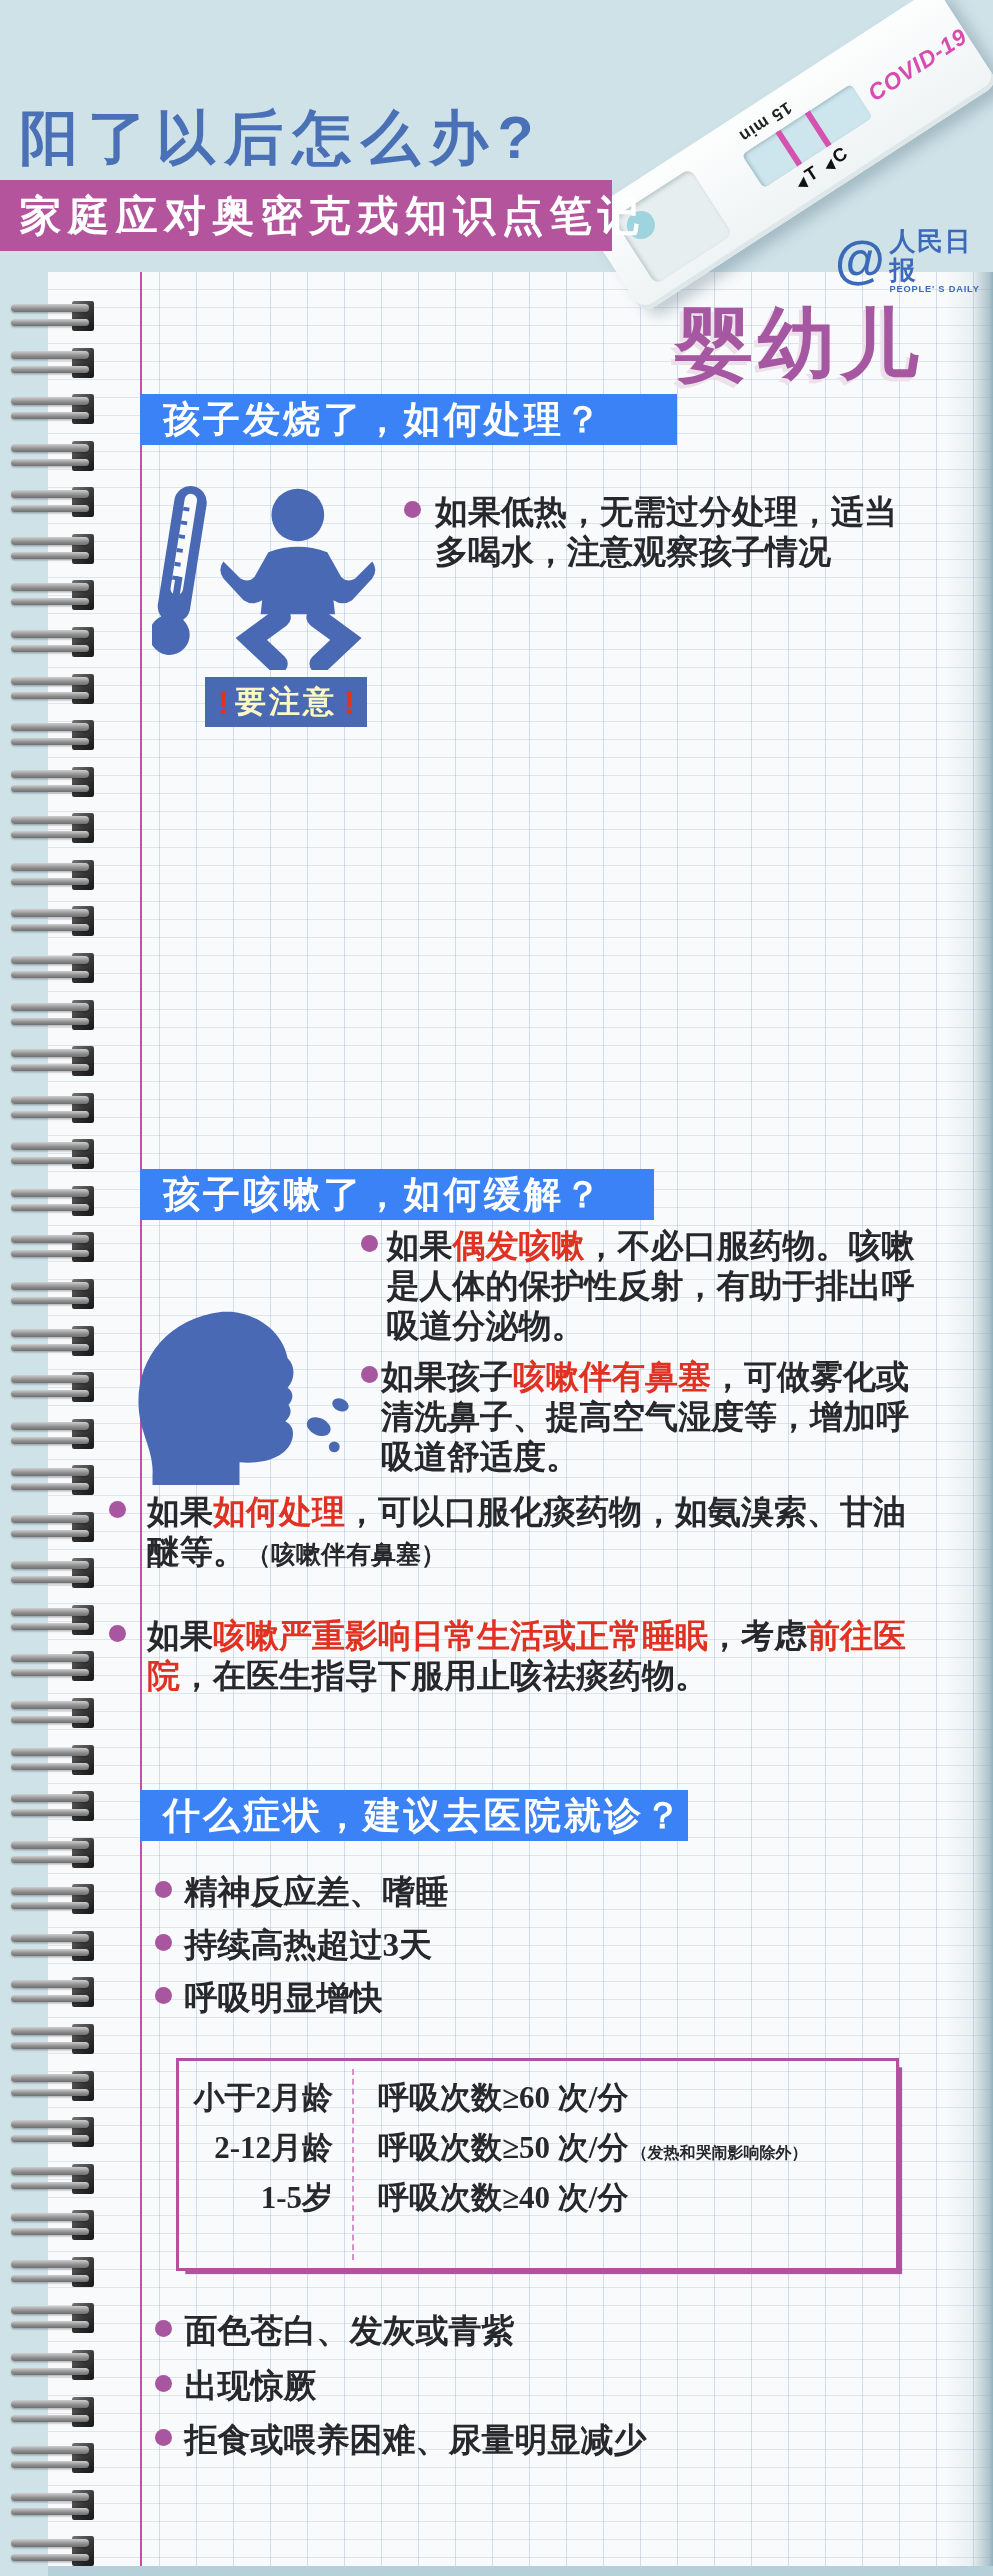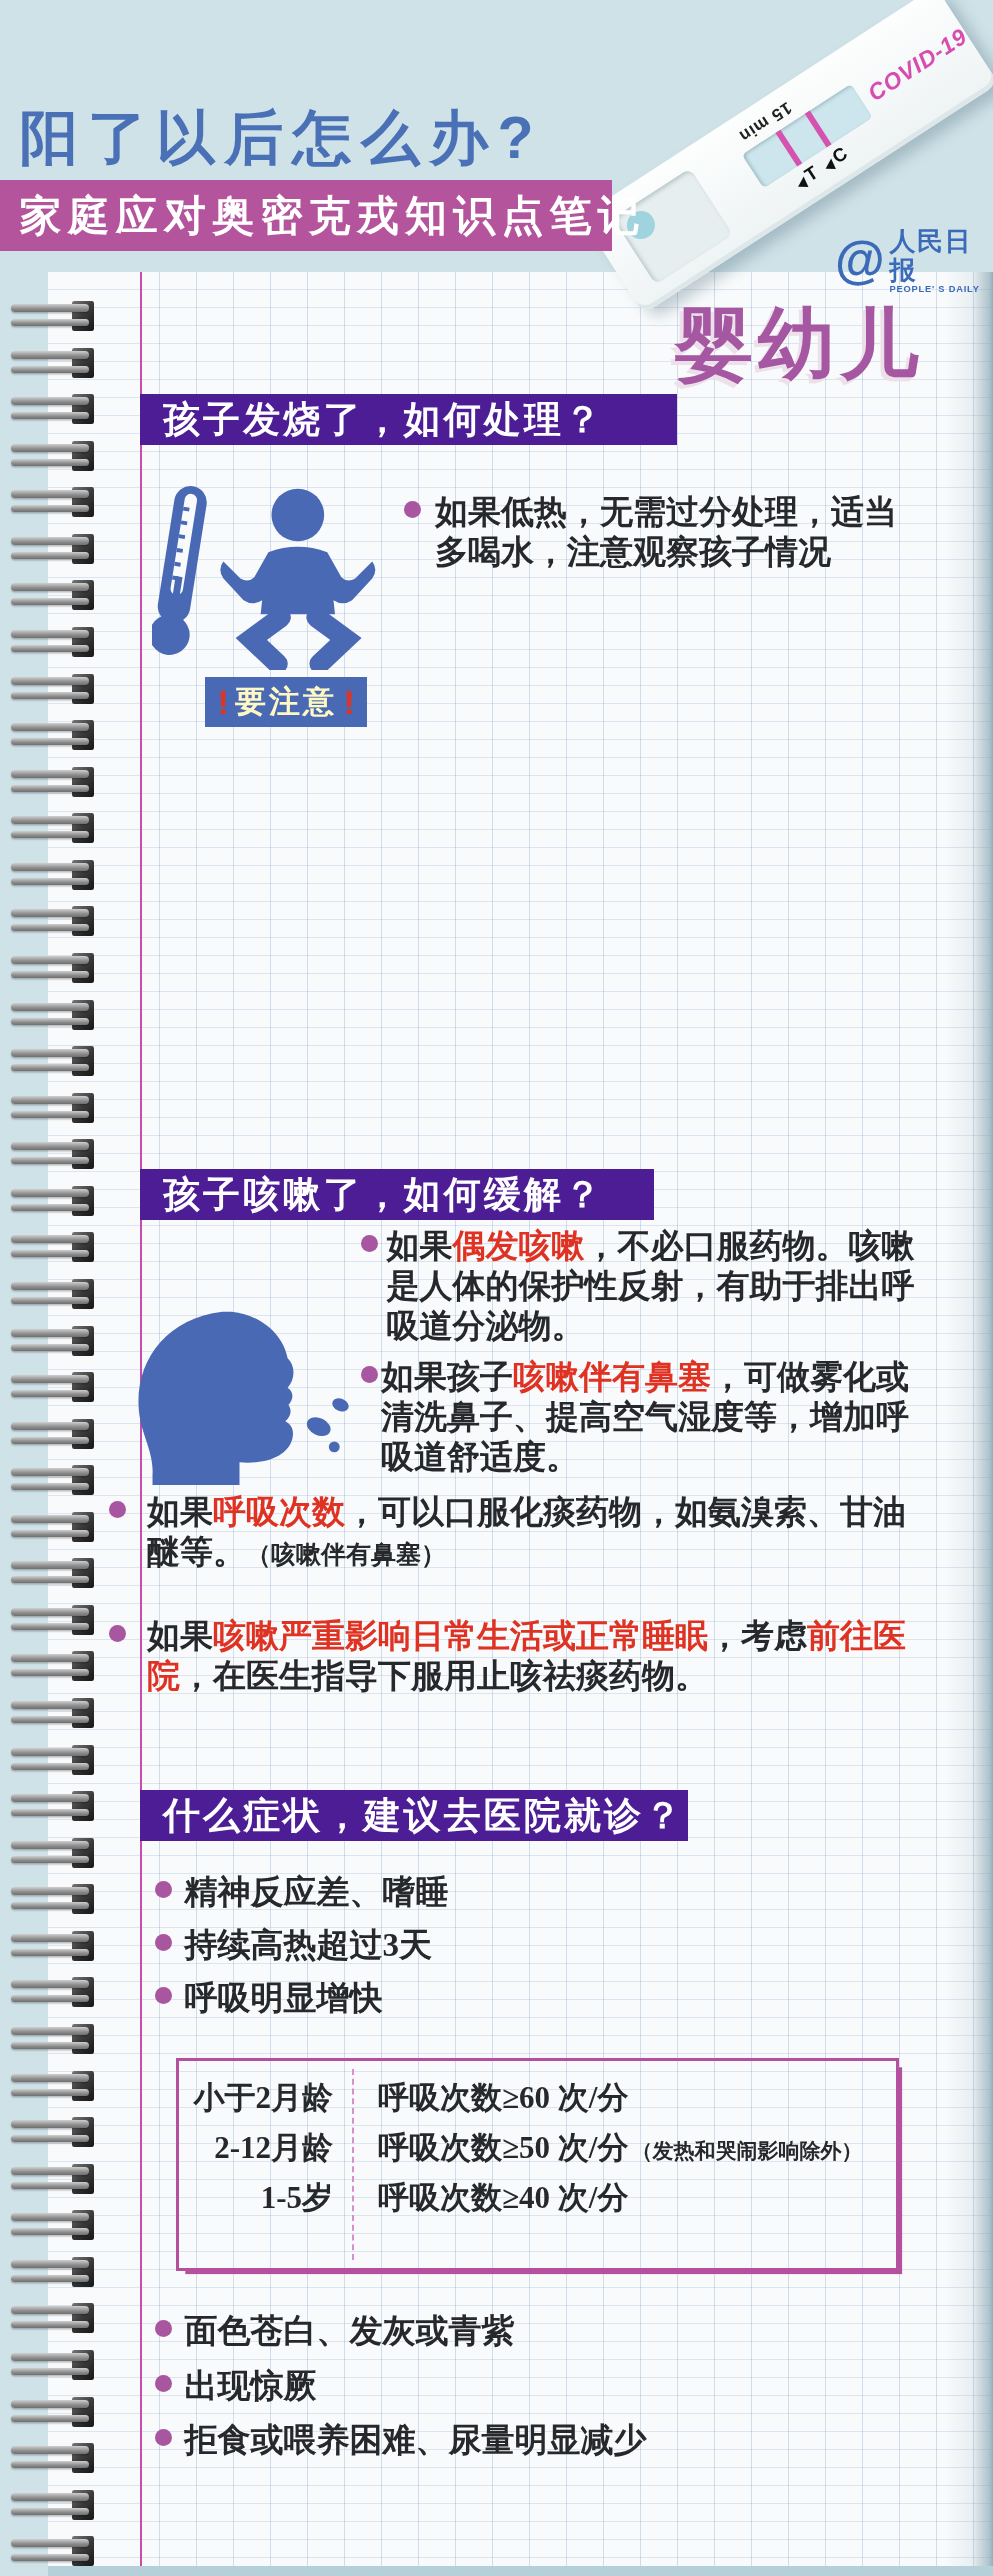--- a/index.html
+++ b/index.html
@@ -59,21 +59,21 @@
   .coil .hole{position:absolute;left:72px;top:-1.6px;width:22px;height:29.5px;border-radius:2.3px;
         background:linear-gradient(135deg,#777 0%,#3c3c3c 45%,#161616 100%);}
   .coil .wire{position:absolute;left:11px;width:78px;height:7.8px;border-radius:4.7px;
         background:linear-gradient(#cfcfcf,#8d8d8d 60%,#6f6f6f);box-shadow:0 1.6px 1.6px rgba(0,0,0,.25);}
   .coil .w1{top:0.8px;} .coil .w2{top:15.5px;}
 
   
   .page-title{position:absolute;left:667px;top:293px;width:256px;text-align:right;z-index:10;
         font-size:78px;font-weight:900;color:#a557a1;letter-spacing:4.7px;white-space:nowrap;
         text-shadow:-3.9px 3.9px 0 #ece0ea;}
-  .band{position:absolute;left:140px;height:51px;background:#4c1d95;z-index:10;
+  .band{position:absolute;left:140px;height:51px;background:#3b82f6;z-index:10;
         display:flex;align-items:center;}
   .band span{color:#fff;font-size:37px;font-weight:900;letter-spacing:3.1px;padding-left:23px;white-space:nowrap;}
   .band.b1{top:394px;width:537px;}
   .band.b2{top:1149px;width:514px;margin-top:20px;}
   .band.b3{top:1790px;width:548px;}
 
   .hand{font-family:"Liberation Serif","DejaVu Serif",serif;color:#26282b;}
   .bullet{position:absolute;display:flex;z-index:10;font-size:33px;line-height:40px;font-weight:600;}
   .bullet .dot{flex:0 0 17px;width:17px;height:17px;border-radius:50%;background:#a7569f;margin-top:9.3px;}
   .bullet .txt{margin-left:0;}
@@ -110,21 +110,21 @@
   .s-b6{left:155px;top:2420px;width:745px;}
   .s-b1 .txt,.s-b2 .txt,.s-b3 .txt,.s-b4 .txt,.s-b5 .txt,.s-b6 .txt{margin-left:12.4px;}
 
   .rate-table{position:absolute;left:176px;top:2058px;width:723px;height:213px;z-index:10;
         border:3.1px solid #b5509e;box-shadow:6.2px 6.2px 0 -3.1px #b5509e;box-sizing:border-box;
         padding-top:12.4px;}
   .rate-divider{position:absolute;left:173px;top:7.8px;bottom:7.8px;border-left:2.3px dashed #d98fcb;}
   .rate-row{display:flex;height:50px;align-items:center;font-size:31px;font-weight:600;}
   .rate-row .age{width:154px;text-align:right;padding-right:20px;}
   .rate-row .val{padding-left:25px;}
-  .rate-row .note{font-size:21px;margin-left:3.1px;}
+  .rate-row .note{font-size:16px;margin-left:3.1px;}
 </style>
 </head>
 <body>
 
 <div id="canvas">
 
   <div class="main-title">阳了以后怎么办?</div>
   <div class="subtitle-band">
     <span>家庭应对奥密克戎知识点笔记</span>
   </div>
@@ -465,21 +465,21 @@
   <div class="bullet hand c-b1">
     <span class="dot"></span>
     <span class="txt"><span>如果</span><span class="red">偶发咳嗽</span><span>，不必口服药物。咳嗽是人体的保护性反射，有助于排出呼吸道分泌物。</span></span>
   </div>
   <div class="bullet hand c-b2">
     <span class="dot"></span>
     <span class="txt"><span>如果孩子</span><span class="red">咳嗽伴有鼻塞</span><span>，可做雾化或清洗鼻子、提高空气湿度等，增加呼吸道舒适度。</span></span>
   </div>
   <div class="bullet hand c-b3">
     <span class="dot"></span>
-    <span class="txt"><span>如果</span><span class="red">呼吸次数</span><span>，可以口服化痰药物，如氨溴索、甘油醚等。</span><span class="small">（咳嗽伴有鼻塞）</span></span>
+    <span class="txt"><span>如果</span><span class="red">如何处理</span><span>，可以口服化痰药物，如氨溴索、甘油醚等。</span><span class="small">（咳嗽伴有鼻塞）</span></span>
   </div>
   <div class="bullet hand c-b4">
     <span class="dot"></span>
     <span class="txt"><span>如果</span><span class="red">咳嗽严重影响日常生活或正常睡眠</span><span>，考虑</span><span class="red">前往医院</span><span>，在医生指导下服用止咳祛痰药物。</span></span>
   </div>
 
   <div class="band b3">
     <span>什么症状，建议去医院就诊？</span>
   </div>
 

